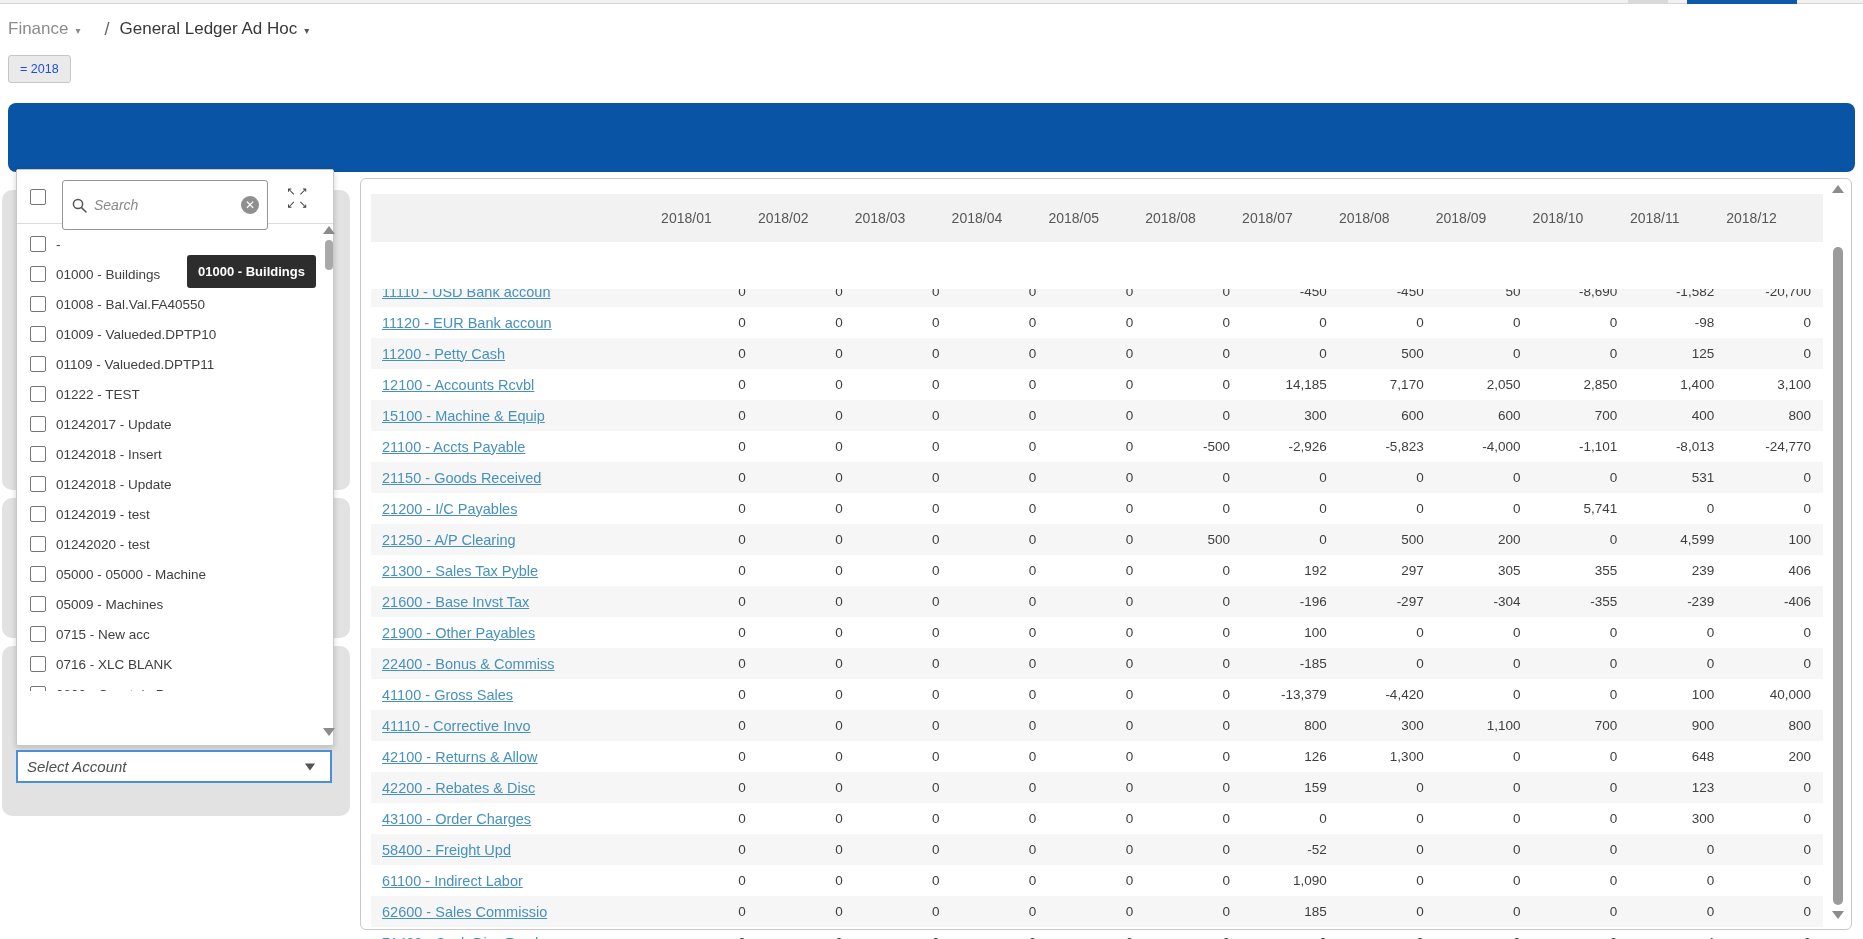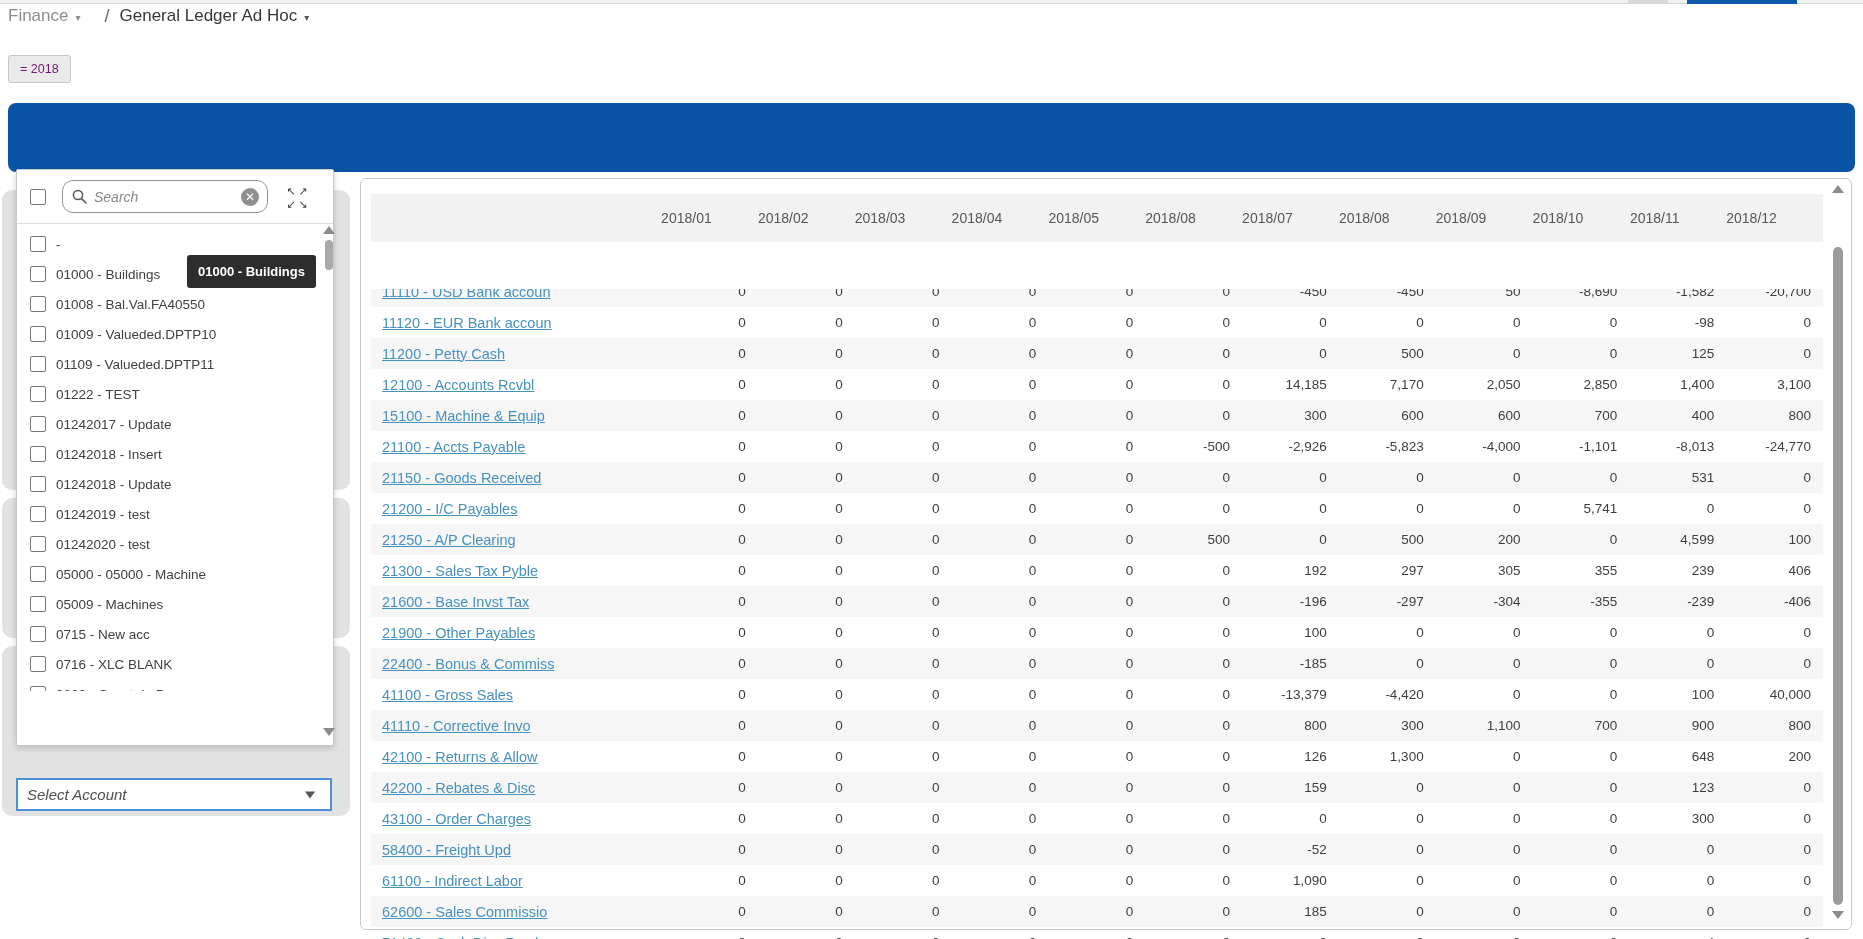--- a/index.html
+++ b/index.html
@@ -5,29 +5,29 @@
   * { margin:0; padding:0; box-sizing:border-box; }
   html,body { width:1863px; height:939px; background:#ffffff; overflow:hidden;
               font-family:"Liberation Sans", sans-serif; }
 
   
   .top-strip { position:absolute; left:0; top:0; width:1863px; height:4px; background:#f1f1f1; border-bottom:1px solid #d6d6d6; }
   .top-strip .seg-grey { position:absolute; left:1628px; top:0; width:40px; height:4px; background:#d9d9d9; }
   .top-strip .seg-blue { position:absolute; left:1687px; top:0; width:110px; height:4px; background:#0c5aac; }
 
   
-  .breadcrumb { position:absolute; left:8px; top:4px; height:24px; display:flex; align-items:center; font-size:17px; }
+  .breadcrumb { position:absolute; left:8px; top:17px; height:24px; display:flex; align-items:center; font-size:17px; }
   .bc-section { color:#8c8c8c; cursor:pointer; }
   .bc-caret { font-size:10px; color:#8c8c8c; margin:3px 6px 0 7px; }
   .bc-sep { color:#666; margin:0 10px 0 18px; font-size:18px; }
   .bc-page { color:#383838; cursor:pointer; }
   .bc-caret2 { font-size:10px; color:#555; margin:3px 0 0 7px; }
 
   .filter-chip { position:absolute; left:8px; top:55px; height:28px; padding:0 11px; background:#eaeaea;
-                 border:1px solid #c6c6c6; border-radius:3px; font-size:12.5px; color:#701a75;
+                 border:1px solid #c6c6c6; border-radius:3px; font-size:12.5px; color:#1d4ed8;
                  display:flex; align-items:center; }
 
   
   .app-header { position:absolute; left:8px; top:103px; width:1847px; height:69px; background:#0a54a6; border-radius:8px; }
   .back-btn { position:absolute; left:16px; top:116px; width:28px; height:28px; cursor:pointer; }
   .app-title { position:absolute; left:56px; top:115px; color:#ffffff; font-size:24px; font-weight:500; letter-spacing:.2px; }
   .currency { position:absolute; left:340px; top:124px; color:#ffffff; font-size:13.5px; }
   .currency b { font-weight:700; margin-left:4px; }
   .help-btn { position:absolute; left:1815px; top:112px; width:30px; height:30px; cursor:pointer; }
 
@@ -36,21 +36,21 @@
   .bg-panel.a { top:190px; height:300px; }
   .bg-panel.b { top:498px; height:140px; }
   .bg-panel.c { top:646px; height:170px; }
 
   
   .acc-popup { position:absolute; left:16px; top:169px; width:318px; height:577px; background:#ffffff;
                border:1px solid #c9c9c9; border-radius:2px; box-shadow:0 2px 6px rgba(0,0,0,.18); z-index:5; }
   .cb { display:inline-block; width:16px; height:16px; border:1.5px solid #767676; border-radius:2px; background:#fff; flex:none; }
   .search-row { position:absolute; left:0; top:0; width:100%; height:54px; border-bottom:1px solid #dcdcdc; }
   .search-row .cb { position:absolute; left:13px; top:19px; }
-  .search-box { position:absolute; left:45px; top:10px; width:206px; height:33px; border:1px solid #949494; border-radius:11px;
+  .search-box { position:absolute; left:45px; top:10px; width:206px; height:50px; border:1px solid #949494; border-radius:3px;
                 background:#fff; display:flex; align-items:center; }
   .search-box input { border:none; outline:none; flex:1; font-style:italic; font-size:14px; color:#555;
                       font-family:"Liberation Sans", sans-serif; background:transparent; min-width:0; }
   .search-box input::placeholder { color:#8a8a8a; font-style:italic; }
   .mag { margin:0 7px 0 9px; flex:none; }
   .clear-btn { width:18px; height:18px; border-radius:50%; background:#8f8f8f; color:#fff; font-size:12px; line-height:18px;
                text-align:center; margin-right:8px; flex:none; cursor:pointer; }
   .expand-btn { position:absolute; left:268px; top:15px; width:26px; height:26px; display:grid;
                 grid-template-columns:12px 12px; color:#3c3c3c; font-size:11px; line-height:12px; cursor:pointer; }
   .expand-btn span { text-align:center; }
@@ -62,21 +62,21 @@
 
   .list-scroll { position:absolute; left:306px; top:56px; width:12px; height:512px; }
   .tri-up    { width:0; height:0; border-left:6px solid transparent; border-right:6px solid transparent; border-bottom:8px solid #8b8b8b; }
   .tri-down  { width:0; height:0; border-left:6px solid transparent; border-right:6px solid transparent; border-top:8px solid #8b8b8b; }
   .list-thumb { position:absolute; left:2px; top:14px; width:8px; height:30px; background:#a9a9a9; border-radius:4px; }
   .list-down { position:absolute; left:0; top:502px; }
 
   .tooltip { position:absolute; left:187px; top:255px; height:33px; padding:0 11px; background:#2d2d2d; border-radius:3px;
              color:#ffffff; font-size:13px; font-weight:700; line-height:33px; z-index:9; white-space:nowrap; }
 
-  .select-account { position:absolute; left:16px; top:778px; width:316px; height:33px; background:#fff;
+  .select-account { position:absolute; left:16px; top:750px; width:316px; height:33px; background:#fff;
                     border:2px solid #4a90d9; z-index:6; display:flex; align-items:center; cursor:pointer; }
   .select-account .ph { font-style:italic; font-size:15px; color:#4f4f4f; margin-left:9px; flex:1; }
   .select-account .tri-down { transform:scale(.85); margin-right:14px; }
 
   
   .table-panel { position:absolute; left:360px; top:178px; width:1492px; height:752px; background:#fff;
                  border:1px solid #c9c9c9; border-radius:6px; }
   .thead { position:absolute; left:10px; top:15px; width:1452px; height:48px; background:#f2f2f2;
            display:grid; grid-template-columns:290px repeat(12, 1fr); align-items:center; }
   .hcell { text-align:center; padding-right:46px; font-size:14px; color:#565656; }

